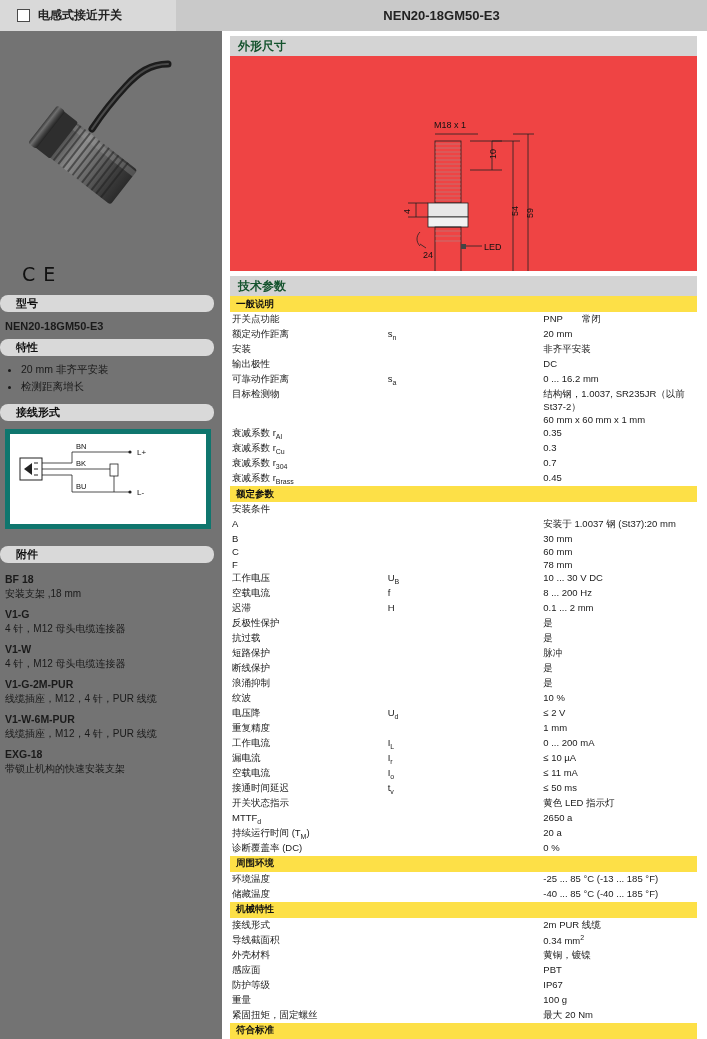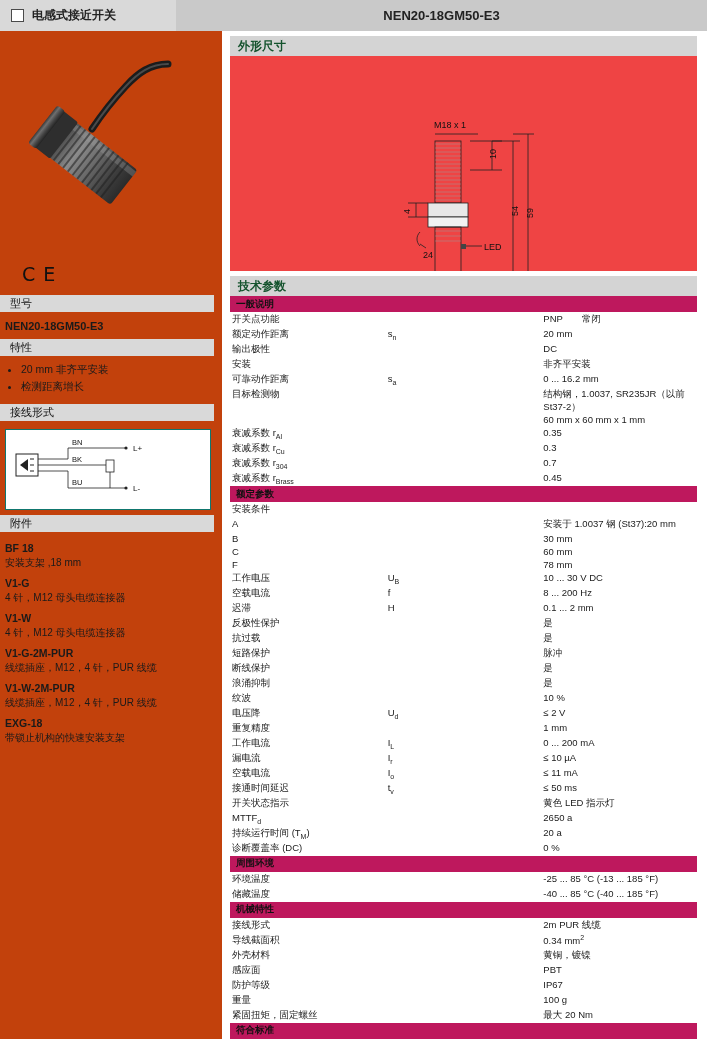--- a/index.html
+++ b/index.html
@@ -12,58 +12,59 @@
     background: #ffffff;
     position: relative;
     overflow: hidden;
   }
   
   .topbar {
     position: absolute; left:0; top:0; width:707px; height:31px;
     background: #d9d9d9;
   }
   .topbar .left {
-    position:absolute; left:3px; top:0; width:176px; height:31px;
+    position:absolute; left:9px; top:0; width:176px; height:31px;
     background:#d9d9d9; display:flex; align-items:center;
   }
   .topbar .sq {
     width:13px; height:13px; border:1px solid #4a4a4a; background:#ffffff;
     margin-left:8px; margin-right:8px;
   }
   .topbar .lefttext { font-size:12px; font-weight:bold; color:#222; }
   .topbar .right {
     position:absolute; left:176px; top:0; width:531px; height:31px;
     background:#c9c9c9; display:flex; align-items:center; justify-content:center;
   }
   .topbar .righttext { font-size:13px; font-weight:bold; color:#222; }
 
   
   .leftcol {
     position:absolute; left:0; top:31px; width:222px; height:1008px;
-    background:#c2410c;
+    background:#737373;
   }
   .photo-area {
     position:relative; width:222px; height:230px;
   }
   .ce-mark {
     position:absolute; left:22px; top:232px; font-size:19px; letter-spacing:1px;
     font-family:"DejaVu Sans", sans-serif; color:#111;
   }
   .secbar {
     background:#d9d9d9; height:17px; margin:0 8px 0 0;
-    display:flex; align-items:center; padding-left:10px;
-    font-weight:normal; font-size:11px; color:#111;
+    display:flex; align-items:center; padding-left:16px;
+    font-weight:bold; font-size:11px; color:#111;
     width:214px;
+    border-radius:8px;
   }
   .lblock { padding:3px 8px 7px 5px; }
   .lblock .model { font-weight:bold; font-size:11px; padding-top:5px; }
   .feat-list { margin:4px 0 0 0; padding-left:16px; }
   .feat-list li { font-size:10.5px; margin-bottom:3px; }
   .wiring-box {
-    width:206px; height:81px; border:1px solid #0f766e; margin:8px 0 5px 5px;
+    width:206px; height:100px; border:5px solid #0f766e; margin:8px 0 17px 5px;
     background:#fff; position:relative;
   }
   .acc-name { font-weight:bold; font-size:10.5px; margin-top:7px; }
   .acc-desc { font-size:10px; margin-top:2px; color:#1a1a1a; }
 
   
   .rightcol {
     position:absolute; left:222px; top:31px; width:485px; height:1008px;
     background:#ffffff;
   }
@@ -76,21 +77,21 @@
     position:relative; width:467px; height:215px; margin-left:8px;
     background:#ef4444;
   }
   
   table.spec {
     width:467px; margin-left:8px; border-collapse:collapse;
     table-layout:fixed;
   }
   table.spec td { font-size:9.5px; padding:1px 2px 1px 2px; vertical-align:top; }
   tr.group td {
-    background:#be185d; font-weight:bold; font-size:9.5px; padding:1.5px 2px 1.5px 6px;
+    background:#fde047; font-weight:bold; font-size:9.5px; padding:1.5px 2px 1.5px 6px;
     color:#111;
   }
   td.c1 { width:140px; padding-left:34px; }
   td.c2 { width:34px; }
   td.c3 { width:293px; }
   .sub { font-size:7px; vertical-align:sub; }
   .sup { font-size:7px; vertical-align:super; }
 </style>
 </head>
 <body>
@@ -217,21 +218,21 @@
       </div>
       <div>
         <div class="acc-name">V1-W</div>
         <div class="acc-desc">4 针，M12 母头电缆连接器</div>
       </div>
       <div>
         <div class="acc-name">V1-G-2M-PUR</div>
         <div class="acc-desc">线缆插座，M12，4 针，PUR 线缆</div>
       </div>
       <div>
-        <div class="acc-name">V1-W-2M-PUR</div>
+        <div class="acc-name">V1-W-6M-PUR</div>
         <div class="acc-desc">线缆插座，M12，4 针，PUR 线缆</div>
       </div>
       <div>
         <div class="acc-name">EXG-18</div>
         <div class="acc-desc">带锁止机构的快速安装支架</div>
       </div>
     </div>
   </div>
 </div>
 
@@ -319,28 +320,28 @@
           <td class="c1">开关点功能</td>
           <td class="c2"></td>
           <td class="c3">PNP　　常闭</td>
         </tr>
         <tr>
           <td class="c1">额定动作距离</td>
           <td class="c2">s<span class="sub">n</span></td>
           <td class="c3">20 mm</td>
         </tr>
         <tr>
+          <td class="c1">安装</td>
+          <td class="c2"></td>
+          <td class="c3">非齐平安装</td>
+        </tr>
+        <tr>
           <td class="c1">输出极性</td>
           <td class="c2"></td>
           <td class="c3">DC</td>
-        </tr>
-        <tr>
-          <td class="c1">安装</td>
-          <td class="c2"></td>
-          <td class="c3">非齐平安装</td>
         </tr>
         <tr>
           <td class="c1">可靠动作距离</td>
           <td class="c2">s<span class="sub">a</span></td>
           <td class="c3">0 ... 16.2 mm</td>
         </tr>
         <tr>
           <td class="c1">目标检测物</td>
           <td class="c2"></td>
           <td class="c3">结构钢，1.0037, SR235JR（以前 St37-2）<br>60 mm x 60 mm x 1 mm</td>

